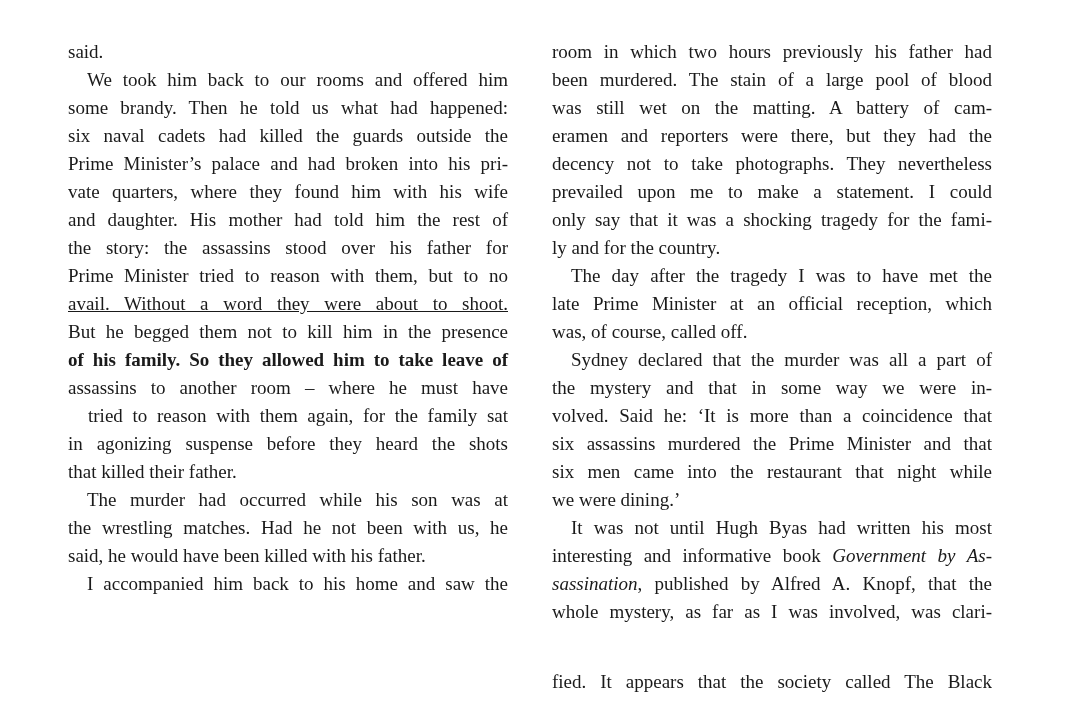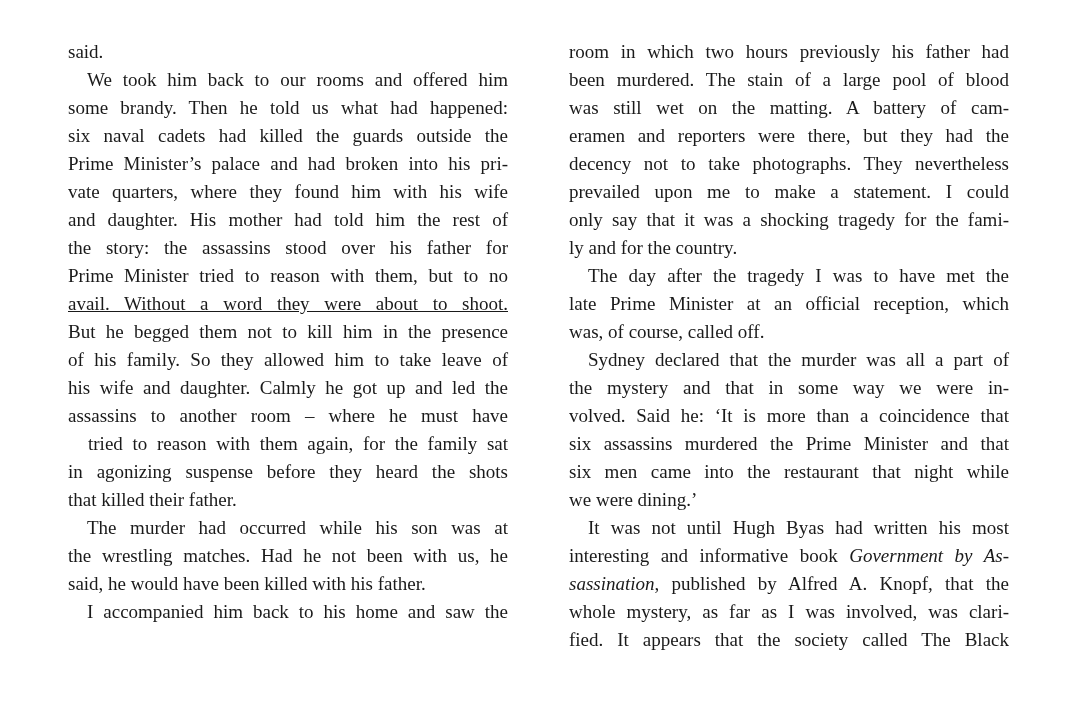--- a/index.html
+++ b/index.html
@@ -1,19 +1,19 @@
 <!DOCTYPE html>
 <html><head>
 <meta charset="utf-8">
 <style>
   html, body { margin:0; padding:0; background:#ffffff; }
   body { width:1072px; height:710px; position:relative; overflow:hidden; }
   .col { position:absolute; top:38px; width:440px; font-family:"Liberation Serif","DejaVu Serif",serif; font-size:19px; line-height:28px; color:#1a1a1a; }
   .col.left { left:68px; }
-  .col.right { left:569px; }
+  .col.right { left:552px; }
   .line { display:block; text-align:justify; text-align-last:justify; white-space:nowrap; height:28px; }
   .line.last { text-align-last:left; }
   .line.indent { padding-left:19px; }
   .line span { white-space:pre; }
   i { font-style:italic; }
 </style>
 </head>
 <body>
 
 <div class="col left" id="leftcol">
@@ -21,22 +21,21 @@
     <div class="line indent" style="white-space: normal; text-align-last: justify;"><span>We took him back to our rooms and offered him</span></div>
     <div class="line" style="white-space: normal; text-align-last: justify;"><span>some brandy. Then he told us what had happened:</span></div>
     <div class="line" style="white-space: normal; text-align-last: justify;"><span>six naval cadets had killed the guards outside the</span></div>
     <div class="line" style="white-space: normal; text-align-last: justify;"><span>Prime Minister’s palace and had broken into his pri-</span></div>
     <div class="line" style="white-space: normal; text-align-last: justify;"><span>vate quarters, where they found him with his wife</span></div>
     <div class="line" style="white-space: normal; text-align-last: justify;"><span>and daughter. His mother had told him the rest of</span></div>
     <div class="line" style="white-space: normal; text-align-last: justify;"><span>the story: the assassins stood over his father for</span></div>
     <div class="line" style="white-space: normal; text-align-last: justify;"><span>Prime Minister tried to reason with them, but to no</span></div>
     <div class="line" style="white-space: normal; text-align-last: justify; text-decoration: underline;"><span>avail. Without a word they were about to shoot.</span></div>
     <div class="line" style="white-space: normal; text-align-last: justify;"><span>But he begged them not to kill him in the presence</span></div>
-    <div class="line" style="white-space: normal; text-align-last: justify;"><span>of his family. So they allowed him to take leave of</span></div>
-    <div class="line" style="white-space: normal; text-align-last: justify;"><span>his wife and daughter. Calmly he got up and led the</span></div>
+    <div class="line" style="white-space: normal; text-align-last: justify; font-weight: bold;"><span>of his family. So they allowed him to take leave of</span></div>
     <div class="line" style="white-space: normal; text-align-last: justify;"><span>assassins to another room – where he must have</span></div>
     <div class="line" style="white-space: normal; text-align-last: justify; margin-left: 20px;"><span>tried to reason with them again, for the family sat</span></div>
     <div class="line" style="white-space: normal; text-align-last: justify;"><span>in agonizing suspense before they heard the shots</span></div>
     <div class="line last"><span>that killed their father.</span></div>
     <div class="line indent" style="white-space: normal; text-align-last: justify;"><span>The murder had occurred while his son was at</span></div>
     <div class="line" style="white-space: normal; text-align-last: justify;"><span>the wrestling matches. Had he not been with us, he</span></div>
     <div class="line last"><span>said, he would have been killed with his father.</span></div>
     <div class="line indent" style="white-space: normal; text-align-last: justify;"><span>I accompanied him back to his home and saw the</span></div>
   </div>
 <div class="col right" id="rightcol">
@@ -54,14 +53,14 @@
     <div class="line indent" style="white-space: normal; text-align-last: justify;"><span>Sydney declared that the murder was all a part of</span></div>
     <div class="line" style="white-space: normal; text-align-last: justify;"><span>the mystery and that in some way we were in-</span></div>
     <div class="line" style="white-space: normal; text-align-last: justify;"><span>volved. Said he: ‘It is more than a coincidence that</span></div>
     <div class="line" style="white-space: normal; text-align-last: justify;"><span>six assassins murdered the Prime Minister and that</span></div>
     <div class="line" style="white-space: normal; text-align-last: justify;"><span>six men came into the restaurant that night while</span></div>
     <div class="line last"><span>we were dining.’</span></div>
     <div class="line indent" style="white-space: normal; text-align-last: justify;"><span>It was not until Hugh Byas had written his most</span></div>
     <div class="line" style="white-space: normal; text-align-last: justify;"><span>interesting and informative book </span><i>Government by As-</i><span></span></div>
     <div class="line" style="white-space: normal; text-align-last: justify;"><span></span><i>sassination</i><span>, published by Alfred A. Knopf, that the</span></div>
     <div class="line" style="white-space: normal; text-align-last: justify;"><span>whole mystery, as far as I was involved, was clari-</span></div>
-    <div class="line" style="white-space: normal; text-align-last: justify;"><span>fied. It appears that the society called The Black</span></div>
+    <div class="line" style="white-space: normal; text-align-last: justify; margin-top: 42px;"><span>fied. It appears that the society called The Black</span></div>
   </div>
 
 </body></html>

